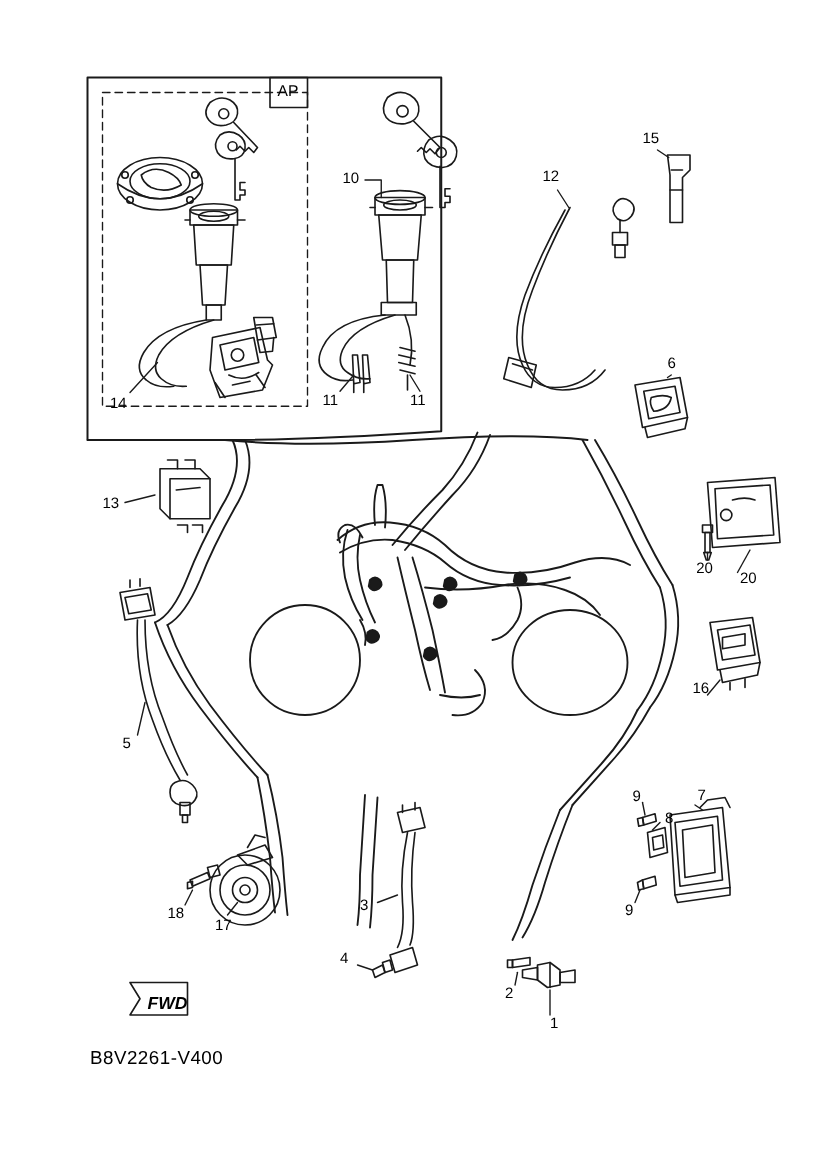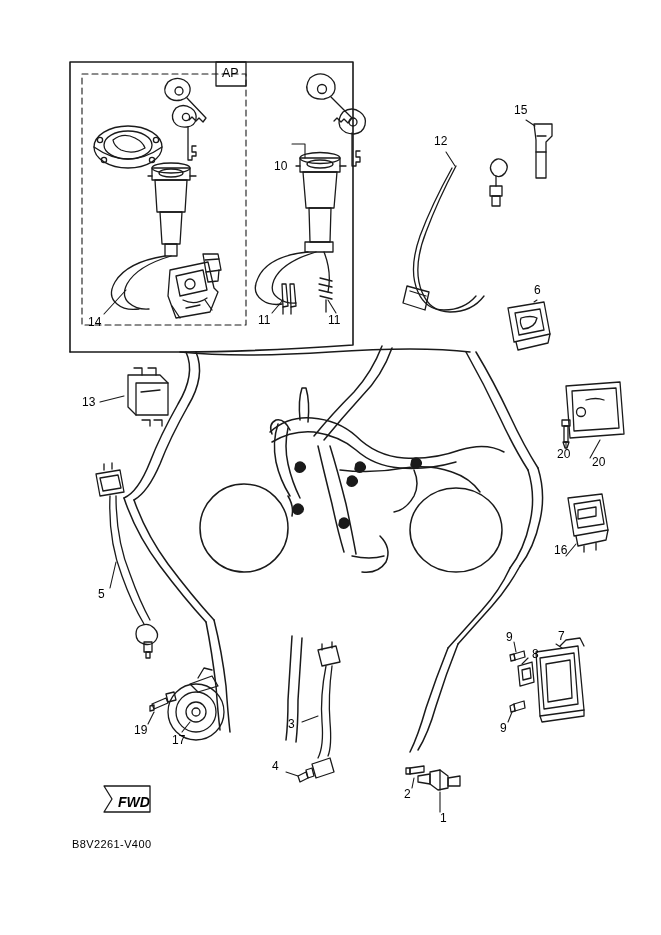--- a/index.html
+++ b/index.html
@@ -30,21 +30,21 @@
     position: absolute;
     font-family: "Liberation Sans", sans-serif;
     font-size: 12px;
     color: #000000;
     white-space: nowrap;
     line-height: 1;
   }
   .partcode {
     position: absolute;
     font-family: "Liberation Sans", sans-serif;
-    font-size: 11px;
+    font-size: 15px;
     letter-spacing: 0.4px;
     color: #000000;
     white-space: nowrap;
   }
   .aplabel {
     position: absolute;
     font-family: "Liberation Sans", sans-serif;
     font-size: 12.5px;
     color: #000000;
     white-space: nowrap;
@@ -371,26 +371,26 @@
   <div class="callout" style="left:440px; top:812px;">1</div>
   <div class="callout" style="left:404px; top:788px;">2</div>
   <div class="callout" style="left:288px; top:718px;">3</div>
   <div class="callout" style="left:272px; top:760px;">4</div>
   <div class="callout" style="left:98px;  top:588px;">5</div>
   <div class="callout" style="left:534px; top:284px;">6</div>
   <div class="callout" style="left:558px; top:630px;">7</div>
   <div class="callout" style="left:532px; top:648px;">8</div>
   <div class="callout" style="left:506px; top:631px;">9</div>
   <div class="callout" style="left:500px; top:722px;">9</div>
-  <div class="callout" style="left:274px; top:136px;margin-top:24px;">10</div>
+  <div class="callout" style="left:274px; top:136px;">10</div>
   <div class="callout" style="left:258px; top:314px;">11</div>
   <div class="callout" style="left:328px; top:314px;">11</div>
   <div class="callout" style="left:434px; top:135px;">12</div>
   <div class="callout" style="left:82px;  top:396px;">13</div>
   <div class="callout" style="left:88px;  top:316px;">14</div>
   <div class="callout" style="left:514px; top:104px;">15</div>
   <div class="callout" style="left:554px; top:544px;">16</div>
   <div class="callout" style="left:172px; top:734px;">17</div>
-  <div class="callout" style="left:134px; top:724px;">19</div>
+  <div class="callout" style="left:134px; top:724px;">18</div>
   <div class="callout" style="left:592px; top:456px;">20</div>
   <div class="callout" style="left:557px; top:448px;">20</div>
 
 </div>
 
 </body></html>

